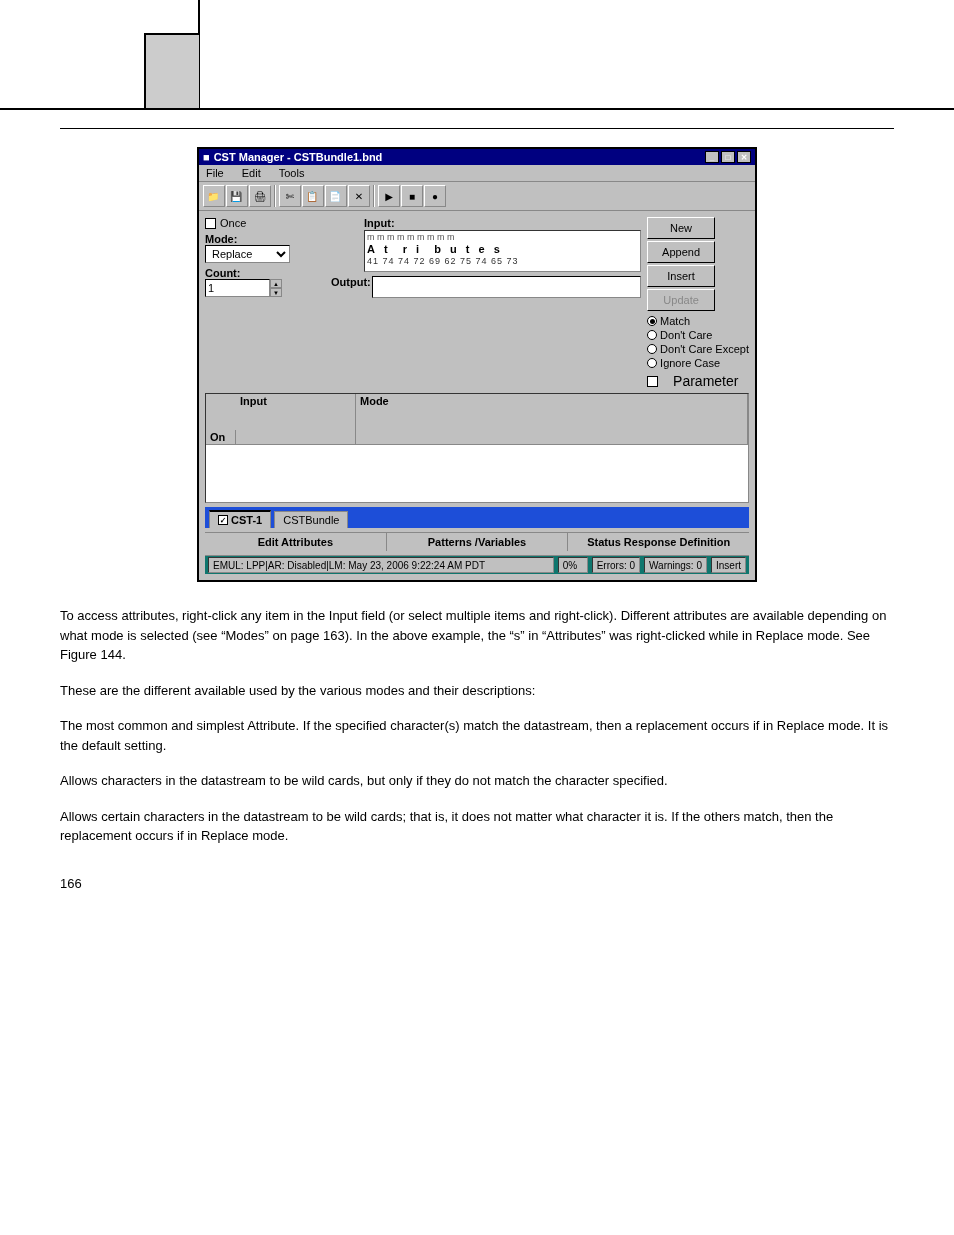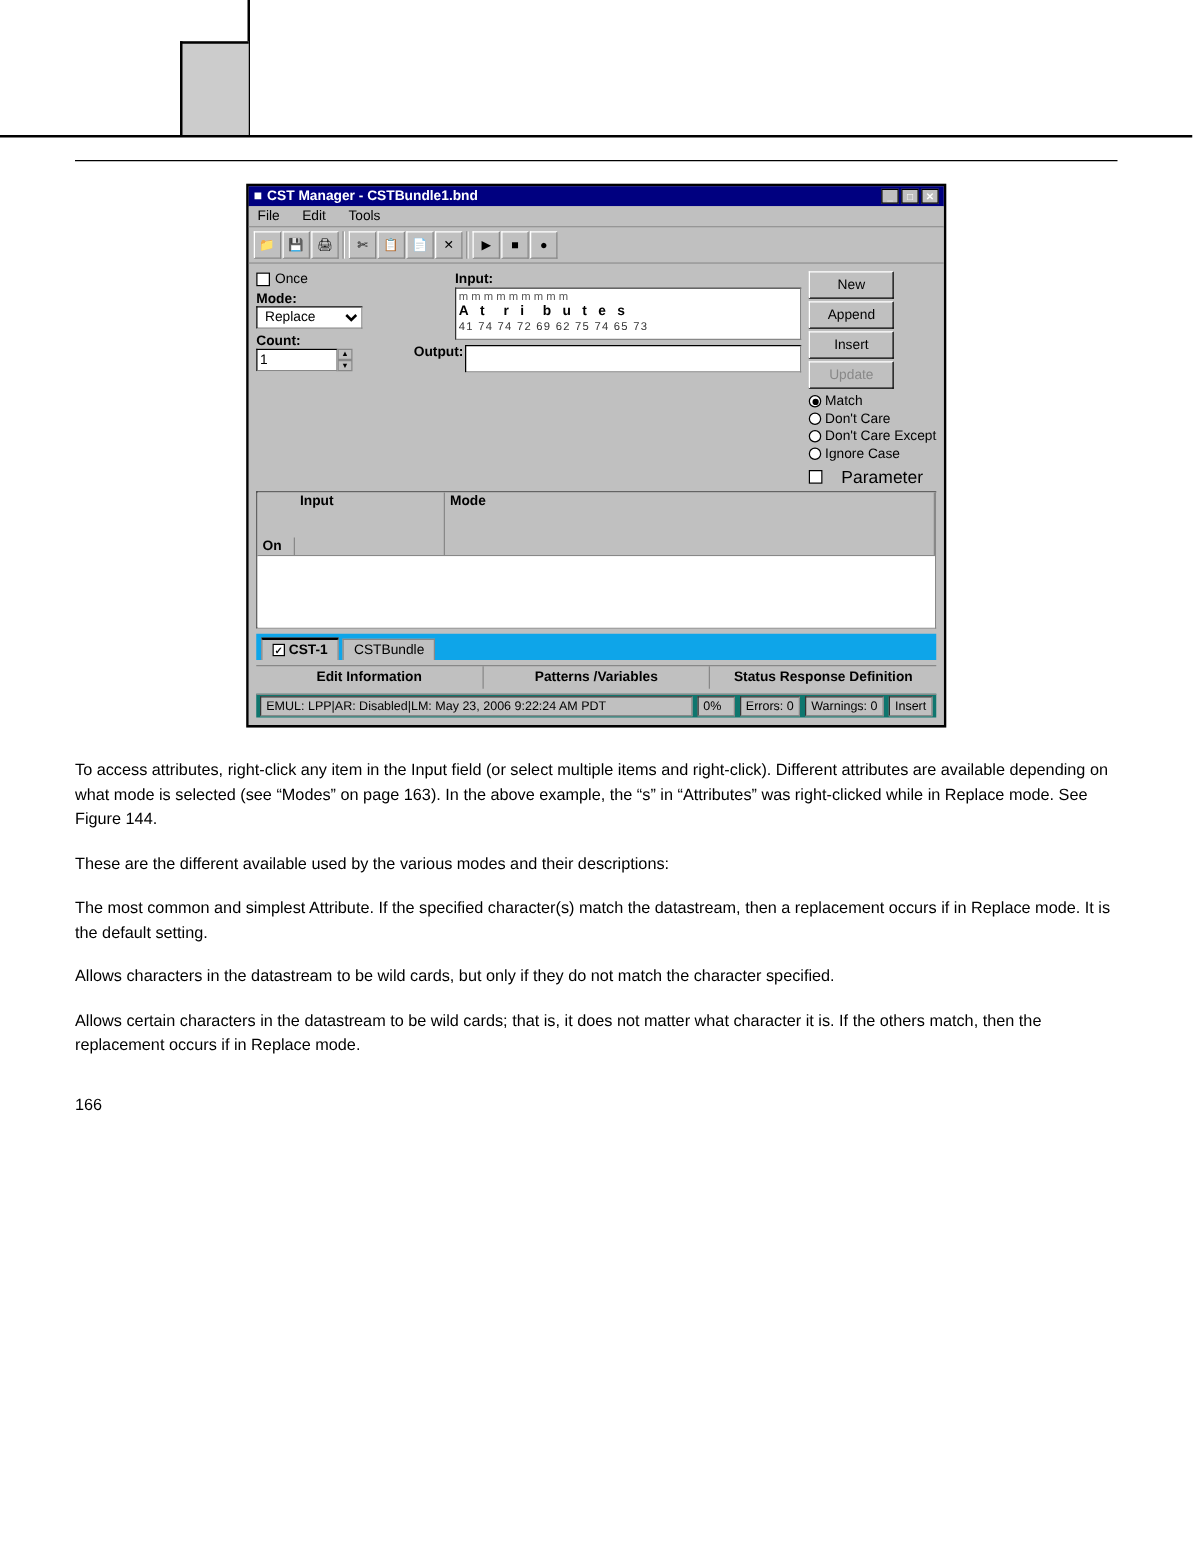--- a/index.html
+++ b/index.html
@@ -362,21 +362,21 @@
       flex: 1;
       background: #fff;
     }
 
     
     .bottom-tabs {
       display: flex;
       align-items: flex-end;
       gap: 3px;
       padding: 3px 4px 0;
-      background: #0ea5e9;
+      background: #1d4ed8;
     }
     .tab {
       padding: 2px 8px;
       border: 1px solid #888;
       border-bottom: none;
       background: #c0c0c0;
       font-size: 11px;
       cursor: pointer;
       display: flex;
       align-items: center;
@@ -629,21 +629,21 @@
             <div class="tab active">
               <div class="tab-checkbox tab-checked"></div>
               <span>CST-1</span>
             </div>
             <div class="tab">
               <span>CSTBundle</span>
             </div>
           </div>
 
           <div class="nav-bar">
-            <div class="nav-tab">Edit Information</div>
+            <div class="nav-tab">Edit Attributes</div>
             <div class="nav-tab">Patterns /Variables</div>
             <div class="nav-tab">Status Response Definition</div>
           </div>
 
           <div class="status-bar">
             <div class="status-segment status-main">EMUL: LPP|AR: Disabled|LM: May 23, 2006 9:22:24 AM PDT</div>
             <div class="status-segment status-pct">0%</div>
             <div class="status-segment">Errors: 0</div>
             <div class="status-segment">Warnings: 0</div>
             <div class="status-segment">Insert</div>

